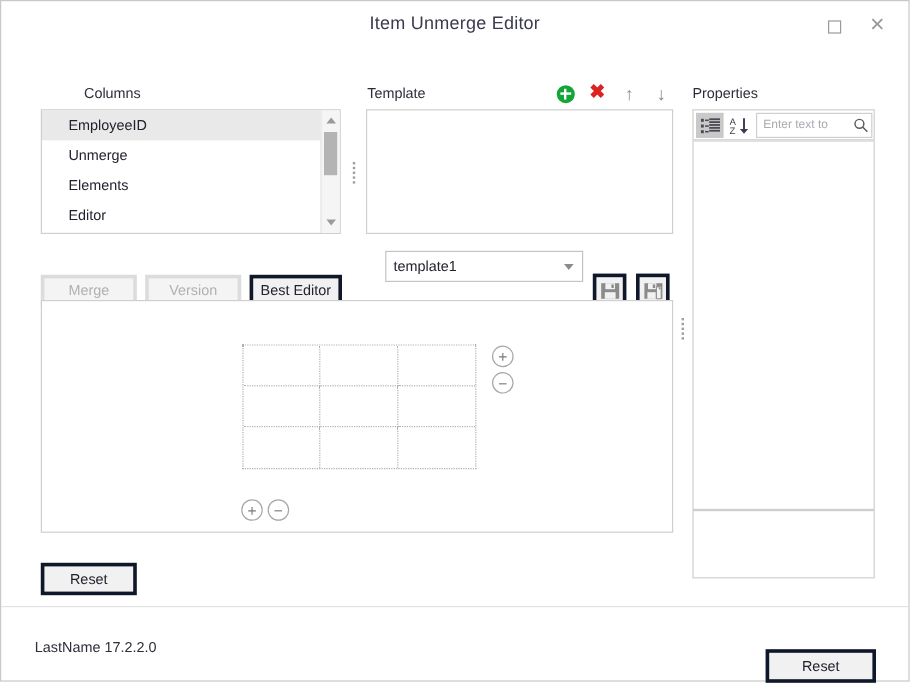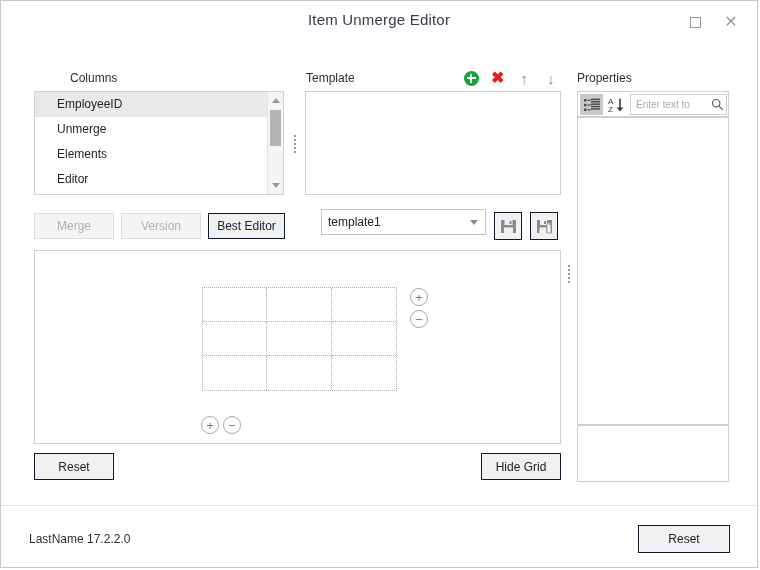--- a/index.html
+++ b/index.html
@@ -234,30 +234,31 @@
     overflow: hidden;
   }
   .search-ico { width: 18px; display:flex; align-items:center; justify-content:center; color:#555; }
 
   #properties-grid { left: 576px; top: 116px; width: 152px; height: 308px; }
   #properties-desc { left: 576px; top: 424px; width: 152px; height: 57px; }
 
   
   .btn {
     position: absolute;
-    border: 1px solid #0f172a;
+    border: 3px solid #0f172a;
     background: #f1f1f1;
     box-sizing: border-box;
     font-family: "Liberation Sans", sans-serif;
     font-size: 12px;
     color: #22222e;
     display: flex;
     align-items: center;
     justify-content: center;
     padding: 0;
+    margin-top: 16px;
   }
   .btn.disabled { color: #b1b1b1; background: #f4f4f4; border-color: #dcdcdc; }
 
   #btn-merge      { left: 33px;  top: 212px; width: 80px; height: 26px; }
   #btn-unmerge    { left: 120px; top: 212px; width: 80px; height: 26px; }
   #btn-best-height{ left: 207px; top: 212px; width: 77px; height: 26px; }
 
   
   #template-combo {
     position: absolute;
@@ -512,19 +513,18 @@
       <div class="grid-cell lastcol lastrow"></div>
     </div>
 
     <div class="circ-btn" id="row-add">+</div>
     <div class="circ-btn" id="row-remove">−</div>
     <div class="circ-btn" id="col-add">+</div>
     <div class="circ-btn" id="col-remove">−</div>
   </div>
 
   <button class="btn" id="btn-reset">Reset</button>
-  <button class="btn" id="btn-hide-grid">Hide Grid</button>
 
   <div class="footer-sep"></div>
   <div id="version-label">LastName 17.2.2.0</div>
   <button class="btn" id="btn-close">Reset</button>
 
 </div>
 
 </body></html>

